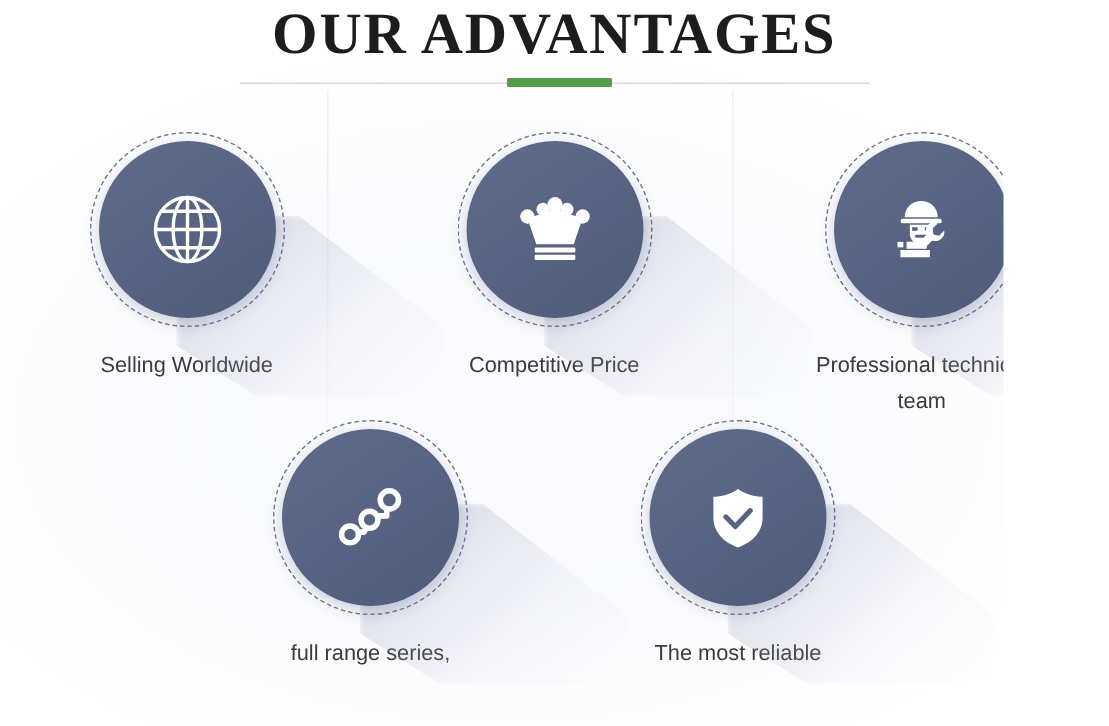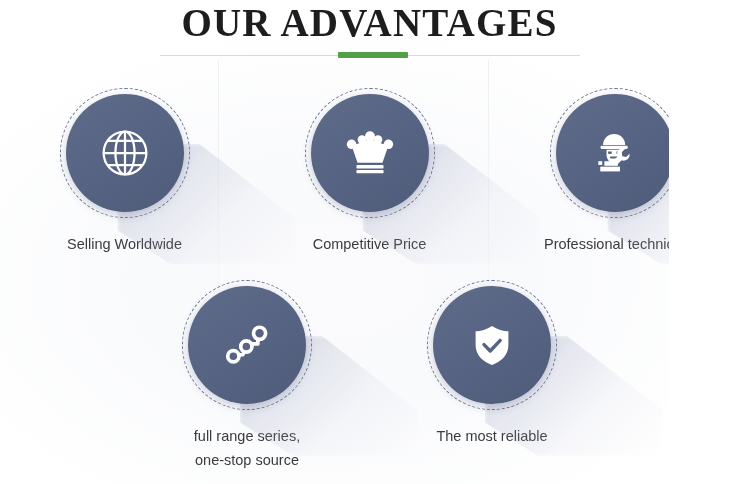--- a/index.html
+++ b/index.html
@@ -233,20 +233,21 @@
               <path d="M10.4 36.6 h18.2 v4.4 h-18.2 Z"></path>
               <rect x="8.6" y="31.6" width="3.6" height="3.4"></rect>
 
               <path d="M31.6 19.4 a5.6 5.6 0 0 0 -5.2 7.8 l-5.2 5.2 3.6 3.6 5.2 -5.2 a5.6 5.6 0 0 0 7.4 -6.2 l-3.2 3.2 -3.4 -0.8 -0.8 -3.4 3.2 -3.2 a5.6 5.6 0 0 0 -1.6 -1 Z"></path>
             </svg>
           </span>
         </div>
       </div>
       <div class="card-label">
         <span>Professional technical</span>
+        <span>team</span>
       </div>
     </div>
 
   </div>
 
   <div class="row row-2">
 
     <div class="card">
       <div class="badge-wrap">
         <div class="badge-shadow"></div>
@@ -257,21 +258,20 @@
               <path d="M14 33 H20 L26 23 H34 V14"></path>
               <circle cx="11.4" cy="34.4" r="5.2" fill="#566382"></circle>
               <circle cx="23.4" cy="25.4" r="5.2" fill="#566382"></circle>
               <circle cx="35.6" cy="13.2" r="5.6" fill="#566382"></circle>
             </svg>
           </span>
         </div>
       </div>
       <div class="card-label">
         <span>full range series,</span>
-        <span>one-stop source</span>
       </div>
     </div>
 
     <div class="card">
       <div class="badge-wrap">
         <div class="badge-shadow"></div>
         <div class="badge-dash"></div>
         <div class="badge-circle">
           <span>
             <svg width="48" height="48" viewBox="0 0 48 48">

